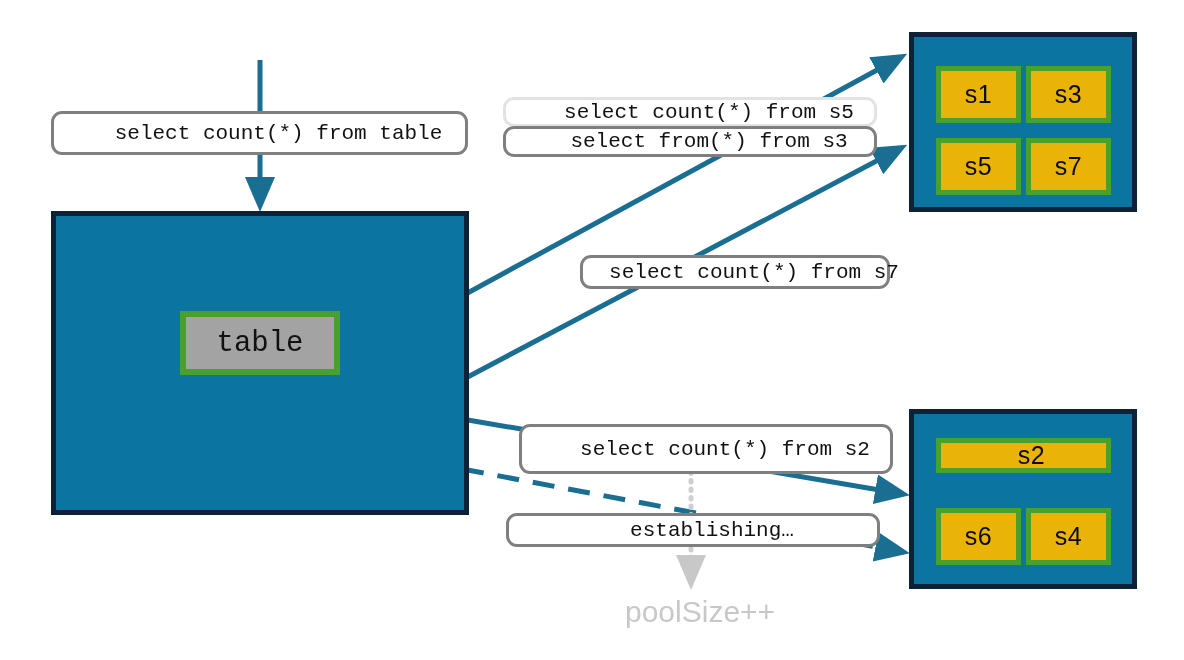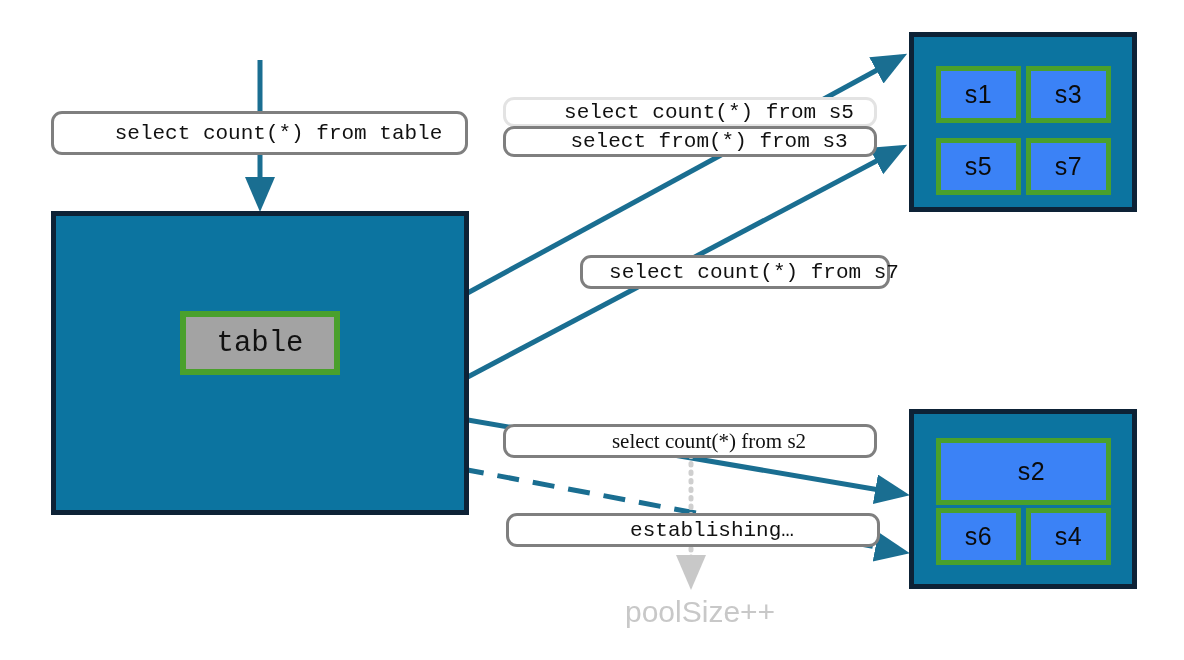--- a/index.html
+++ b/index.html
@@ -26,21 +26,21 @@
 
   
   .panel {
     position: absolute;
     background: #0c74a0;
     border: 5px solid #0d2236;
     box-sizing: border-box;
   }
   .node {
     position: absolute;
-    background: #3b82f6;
+    background: #eab308;
     border: 5px solid #4aa02c;
     box-sizing: border-box;
     display: flex;
     align-items: center;
     justify-content: center;
     font-family: "Liberation Sans", sans-serif;
     font-size: 25px;
     color: #0b0b0b;
     letter-spacing: 0.5px;
   }
@@ -144,21 +144,21 @@
   </div>
   <div class="node" style="left:936px; top:138px; width:85px; height:57px;">
     <span>s5</span>
   </div>
   <div class="node" style="left:1026px; top:138px; width:85px; height:57px;">
     <span>s7</span>
   </div>
 
   <div class="panel" style="left:909px; top:409px; width:228px; height:180px;"></div>
 
-  <div class="node" style="left:936px; top:438px; width:175px; height:67px;padding-left:16px;">
+  <div class="node" style="left:936px; top:438px; width:175px; height:35px;padding-left:16px;">
     <span>s2</span>
   </div>
   <div class="node" style="left:936px; top:508px; width:85px; height:57px;">
     <span>s6</span>
   </div>
   <div class="node" style="left:1026px; top:508px; width:85px; height:57px;">
     <span>s4</span>
   </div>
 
   <div class="label" style="left:51px; top:111px; width:417px; height:44px;">
@@ -170,21 +170,21 @@
   </div>
 
   <div class="label" style="left:503px; top:126px; width:374px; height:31px;">
     <span>select from(*) from s3</span>
   </div>
 
   <div class="label" style="left:580px; top:255px; width:310px; height:34px;">
     <span>select count(*) from s7</span>
   </div>
 
-  <div class="label" style="left:503px; top:424px; width:374px; height:34px;font-family:Liberation Serif, serif;">
+  <div class="label" style="left:519px; top:424px; width:374px; height:50px;">
     <span>select count(*) from s2</span>
   </div>
 
   <div class="label" style="left:506px; top:513px; width:374px; height:34px;">
     <span>establishing…</span>
   </div>
 
   <div class="pool-text" style="left:625px; top:595px;">
     <span>poolSize++</span>
   </div>

